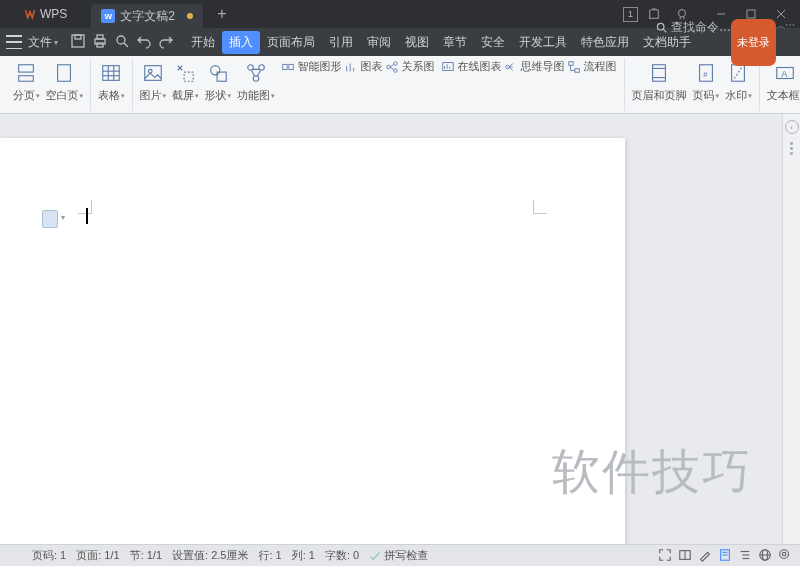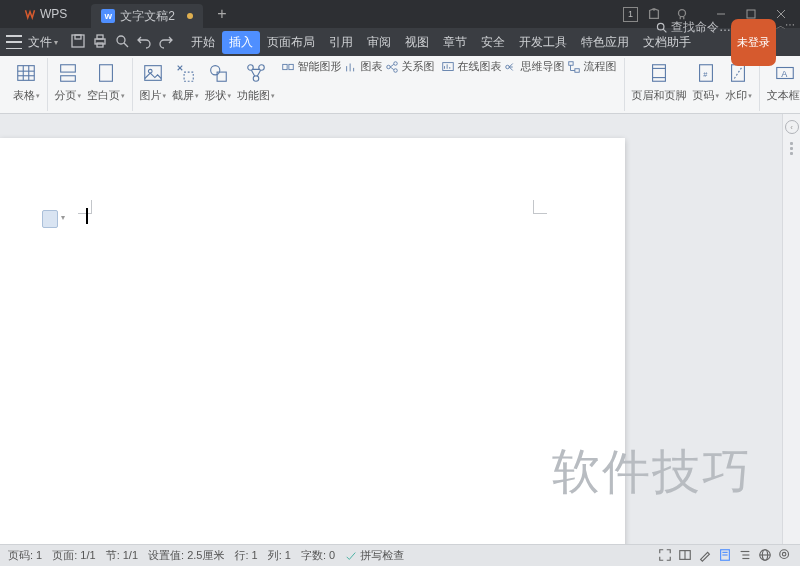--- a/index.html
+++ b/index.html
@@ -72,21 +72,21 @@
 .sidebar { width:18px; background:#f0f1f3; border-left:1px solid #d8dade; display:flex; flex-direction:column; align-items:center; padding-top:6px; gap:8px; }
 .sidebar .cc { width:14px; height:14px; border:1px solid #b0b3b8; border-radius:50%; display:flex; align-items:center; justify-content:center; font-size:8px; color:#999;}
 .sidebar .dots { display:flex; flex-direction:column; gap:2px; }
 .sidebar .dots span { width:3px; height:3px; background:#b0b3b8; border-radius:1px;}
 
 
 .watermark { position:absolute; right:30px; bottom:40px; font-size:48px; color:#b8bcc1; letter-spacing:2px; pointer-events:none; }
 
 
 .statusbar { position:absolute; left:0; right:0; bottom:0; height:22px; background:#e3e5e8; border-top:1px solid #cfd2d6; display:flex; align-items:center; font-size:11px; color:#555; padding:0 8px; gap:10px; }
-.statusbar .sb-left { display:flex; gap:10px; }
+.statusbar .sb-left { display:flex; gap:10px;margin-left:24px; }
 .statusbar .sb-right { margin-left:auto; display:flex; gap:6px; align-items:center; }
 .statusbar .sb-right svg { width:14px; height:14px; stroke:#666; fill:none; stroke-width:1.3; }
 .statusbar .sb-right .sel svg { stroke:#4f8fff; }
 .sb-item { display:flex; align-items:center; gap:3px; }
 .sb-item svg { width:12px; height:12px; stroke:#777; }
 </style>
 </head>
 <body>
 
 <div class="titlebar">
@@ -194,54 +194,54 @@
     <span class="chevs">︿</span>
     <span class="chevs">⋯</span>
   </div>
 </div>
 
 <div class="ribbon">
   <div class="rgroup">
     <div class="rbtn">
         <div class="ic">
           <svg viewBox="0 0 24 24" fill="none" stroke="#5a7aa8" stroke-width="1.2">
+            <rect x="4" y="3" width="16" height="8"></rect>
+            <rect x="4" y="15" width="16" height="6"></rect>
+          </svg>
+        </div>
+        <div class="lbl">
+          <span>分页</span>
+          <span class="dd">▾</span>
+        </div>
+      </div>
+    <div class="rbtn">
+        <div class="ic">
+          <svg viewBox="0 0 24 24" fill="none" stroke="#5a7aa8" stroke-width="1.2">
+            <rect x="5" y="3" width="14" height="18"></rect>
+          </svg>
+        </div>
+        <div class="lbl">
+          <span>空白页</span>
+          <span class="dd">▾</span>
+        </div>
+      </div>
+  </div>
+  <div class="rgroup">
+    <div class="rbtn">
+        <div class="ic">
+          <svg viewBox="0 0 24 24" fill="none" stroke="#5a7aa8" stroke-width="1.2">
             <rect x="3" y="4" width="18" height="16"></rect>
             <line x1="3" y1="10" x2="21" y2="10"></line>
             <line x1="3" y1="15" x2="21" y2="15"></line>
             <line x1="9" y1="4" x2="9" y2="20"></line>
             <line x1="15" y1="4" x2="15" y2="20"></line>
           </svg>
         </div>
         <div class="lbl">
           <span>表格</span>
-          <span class="dd">▾</span>
-        </div>
-      </div>
-  </div>
-  <div class="rgroup">
-    <div class="rbtn">
-        <div class="ic">
-          <svg viewBox="0 0 24 24" fill="none" stroke="#5a7aa8" stroke-width="1.2">
-            <rect x="4" y="3" width="16" height="8"></rect>
-            <rect x="4" y="15" width="16" height="6"></rect>
-          </svg>
-        </div>
-        <div class="lbl">
-          <span>分页</span>
-          <span class="dd">▾</span>
-        </div>
-      </div>
-    <div class="rbtn">
-        <div class="ic">
-          <svg viewBox="0 0 24 24" fill="none" stroke="#5a7aa8" stroke-width="1.2">
-            <rect x="5" y="3" width="14" height="18"></rect>
-          </svg>
-        </div>
-        <div class="lbl">
-          <span>空白页</span>
           <span class="dd">▾</span>
         </div>
       </div>
   </div>
   <div class="rgroup">
     <div class="rbtn">
         <div class="ic">
           <svg viewBox="0 0 24 24" fill="none" stroke="#5a7aa8" stroke-width="1.2">
             <rect x="3" y="4" width="18" height="16"></rect>
             <circle cx="9" cy="10" r="2"></circle>

